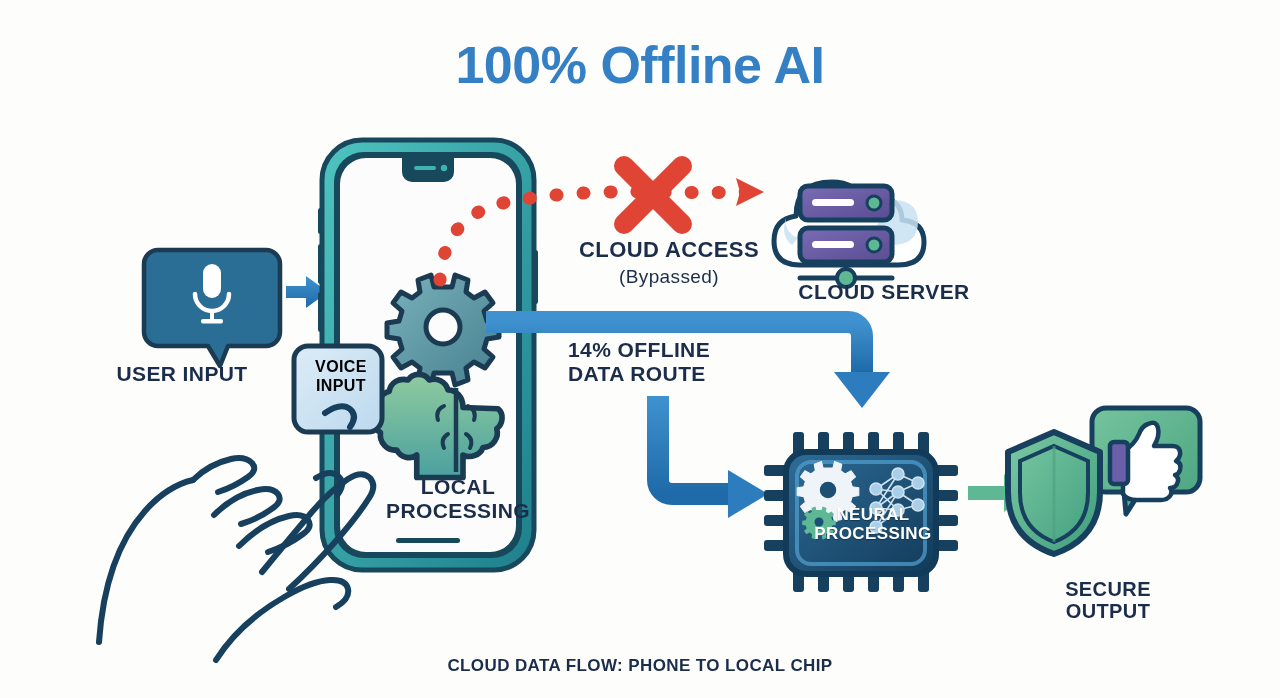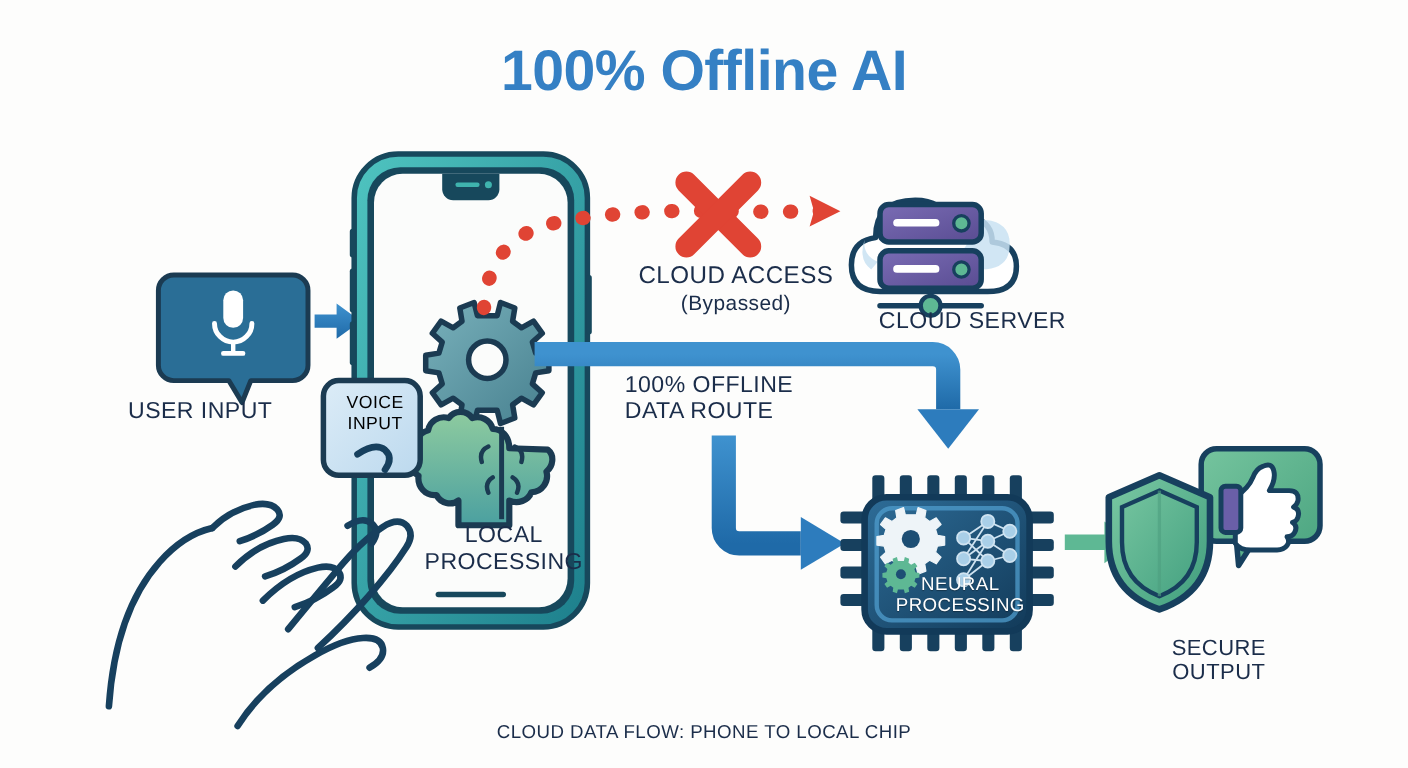--- a/index.html
+++ b/index.html
@@ -8,21 +8,21 @@
     background:#fdfdfc;
     font-family:"Liberation Sans", sans-serif;
     overflow:hidden;
     position:relative;
   }
   .stage{position:absolute;inset:0;}
   svg.layer{position:absolute;left:0;top:0;width:1280px;height:698px;}
   .lbl{
     position:absolute;
     color:#1b2d4a;
-    font-weight:normal;
+    font-weight:bold;
     letter-spacing:.4px;
     text-align:center;
     line-height:1.12;
     white-space:pre-line;
   }
   #title{
     left:0;right:0;top:35px;
     font-size:52px;
     color:#3580c4;
     letter-spacing:-.5px;
@@ -38,21 +38,21 @@
   #lbl-local-proc{left:358px;top:475px;width:200px;font-size:21px;}
   #lbl-local-chip{left:768px;top:605px;width:224px;font-size:21px;}
   #lbl-secure-out{left:1022px;top:578px;width:172px;font-size:20px;}
   #lbl-footer{left:0;right:0;top:656px;font-size:17px;text-align:center;position:absolute;}
   #lbl-voice-input{
     left:303px;top:358px;width:76px;font-size:16px;line-height:1.18;
     color:#000000;z-index:6;
   }
   #lbl-neural{
     left:798px;top:505px;width:150px;font-size:17px;color:#ffffff;
-    line-height:1.12;z-index:6;text-shadow:0 1px 1px rgba(0,0,0,.35);margin-top:16px;
+    line-height:1.12;z-index:6;text-shadow:0 1px 1px rgba(0,0,0,.35);
   }
 </style>
 </head>
 <body>
 
 <div class="stage">
 
   <svg class="layer" viewBox="0 0 1280 698">
     <defs>
       <linearGradient id="gPhoneFrame" x1="0" y1="0" x2="1" y2="1">
@@ -269,21 +269,21 @@
   <div class="lbl" id="lbl-user-input">USER INPUT</div>
 
   <div class="lbl" id="lbl-voice-input">VOICE
 INPUT</div>
 
   <div class="lbl" id="lbl-cloud-access">CLOUD ACCESS</div>
   <div class="lbl" id="lbl-cloud-server">CLOUD SERVER</div>
 
   <div class="lbl" id="lbl-cloud-sub">(Bypassed)</div>
 
-  <div class="lbl" id="lbl-data-route">100% OFFLINE
+  <div class="lbl" id="lbl-data-route">14% OFFLINE
 DATA ROUTE</div>
 
   <div class="lbl" id="lbl-local-proc">LOCAL
 PROCESSING</div>
 
   <div class="lbl" id="lbl-neural">NEURAL
 PROCESSING</div>
 
 
   <div class="lbl" id="lbl-secure-out">SECURE

